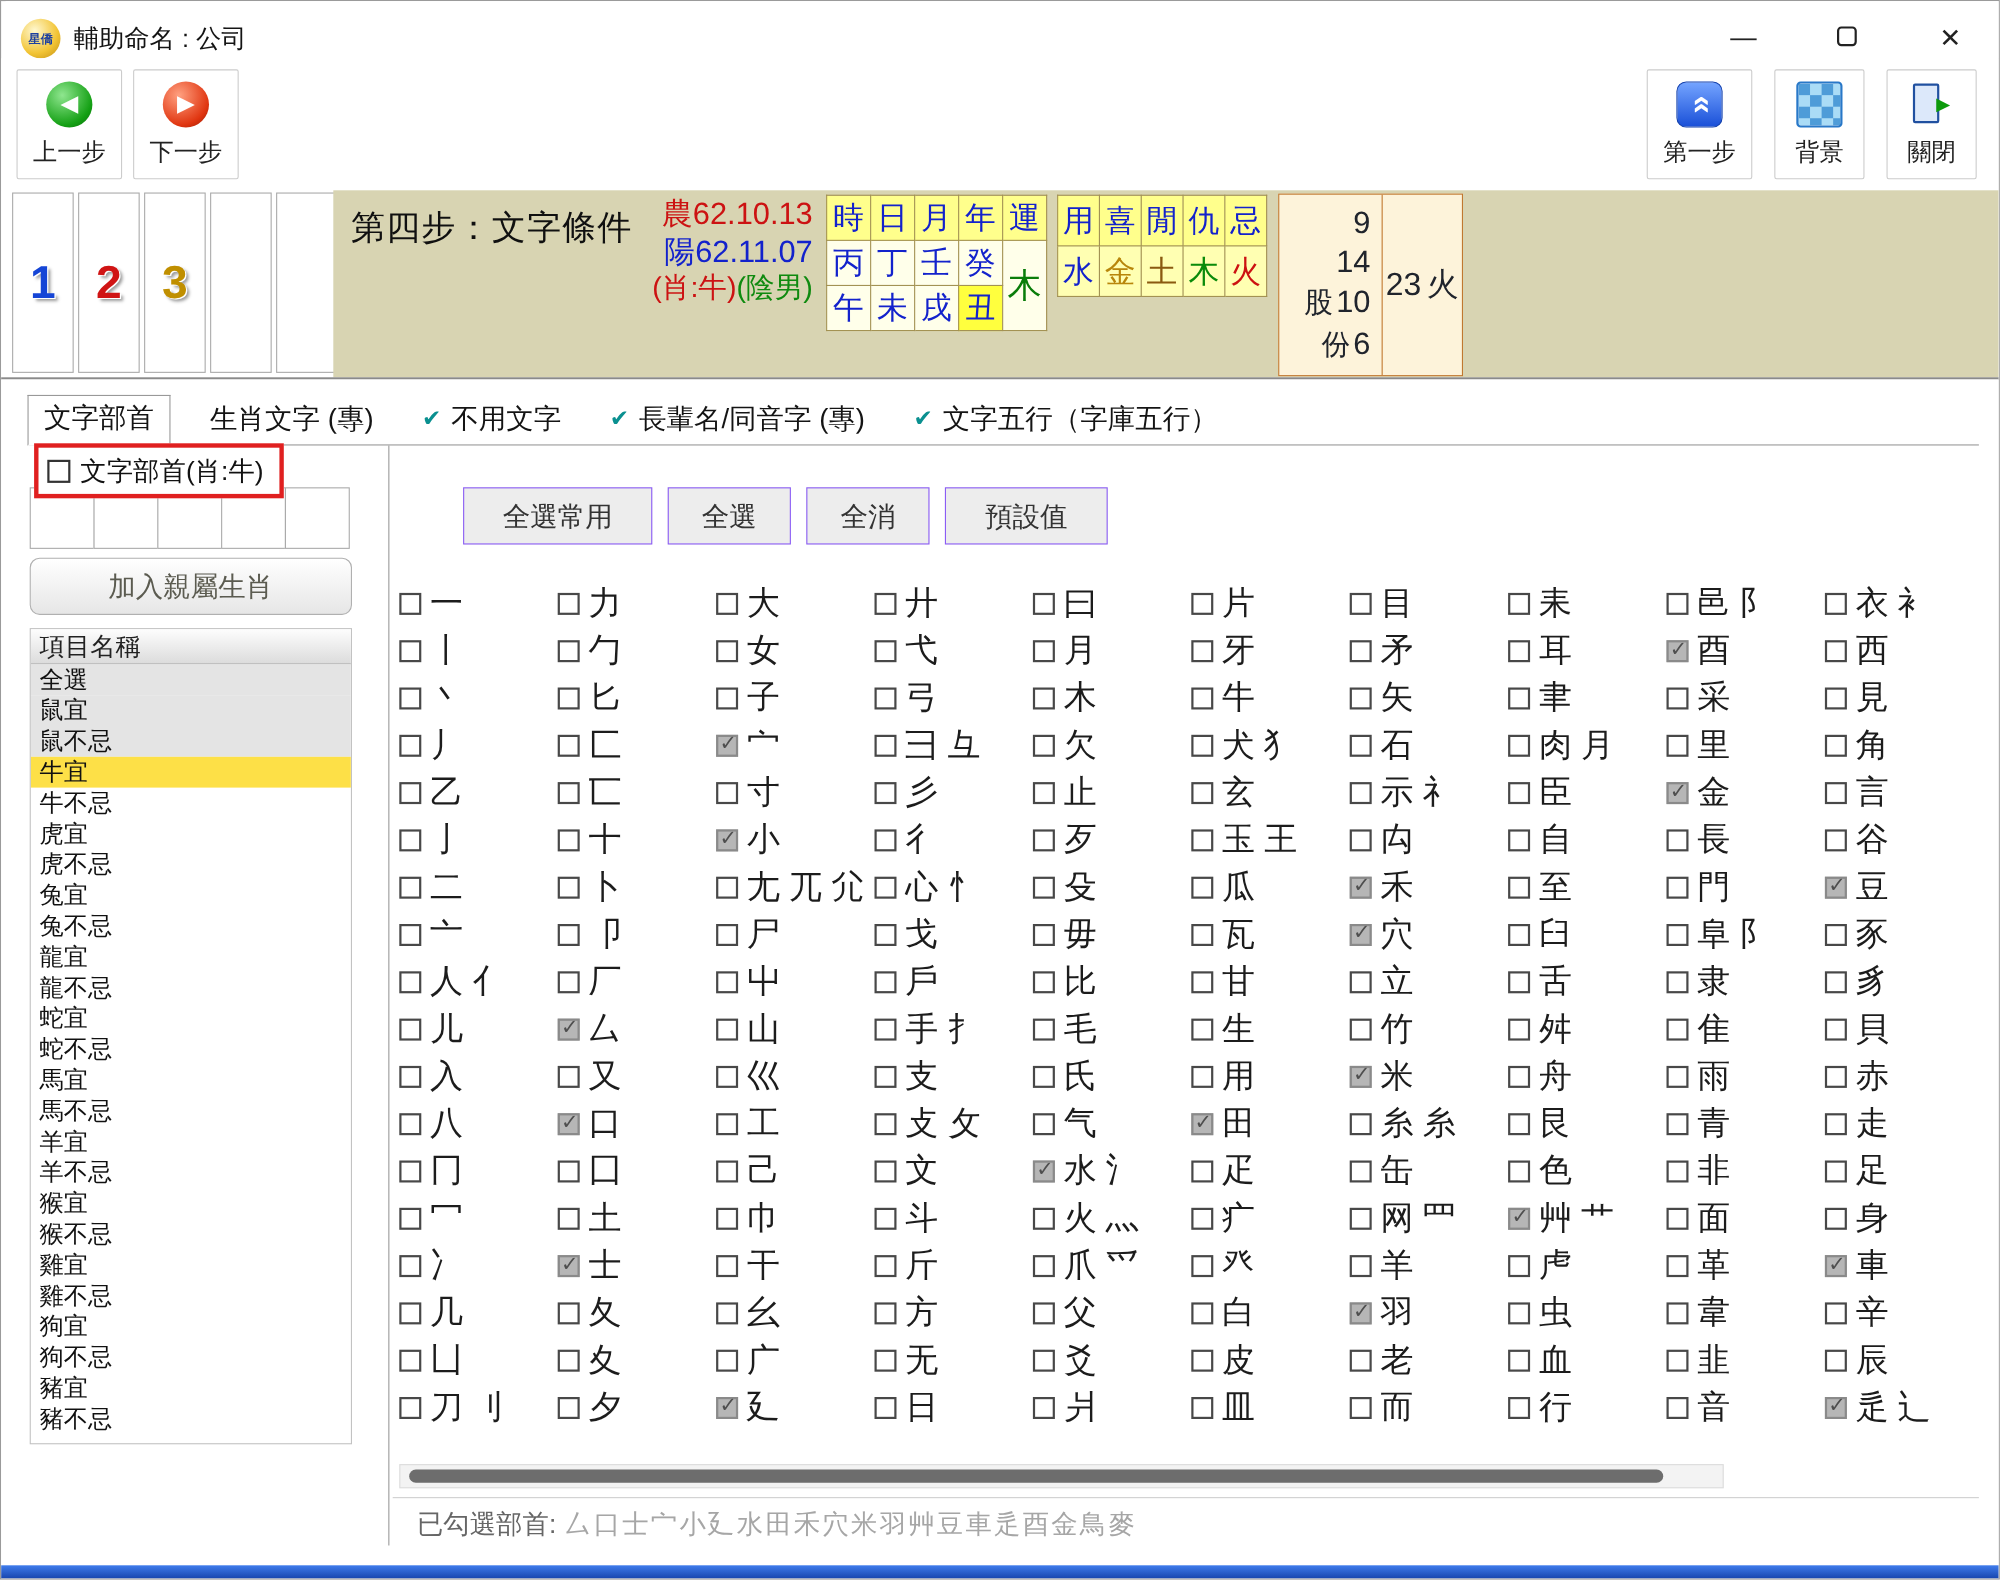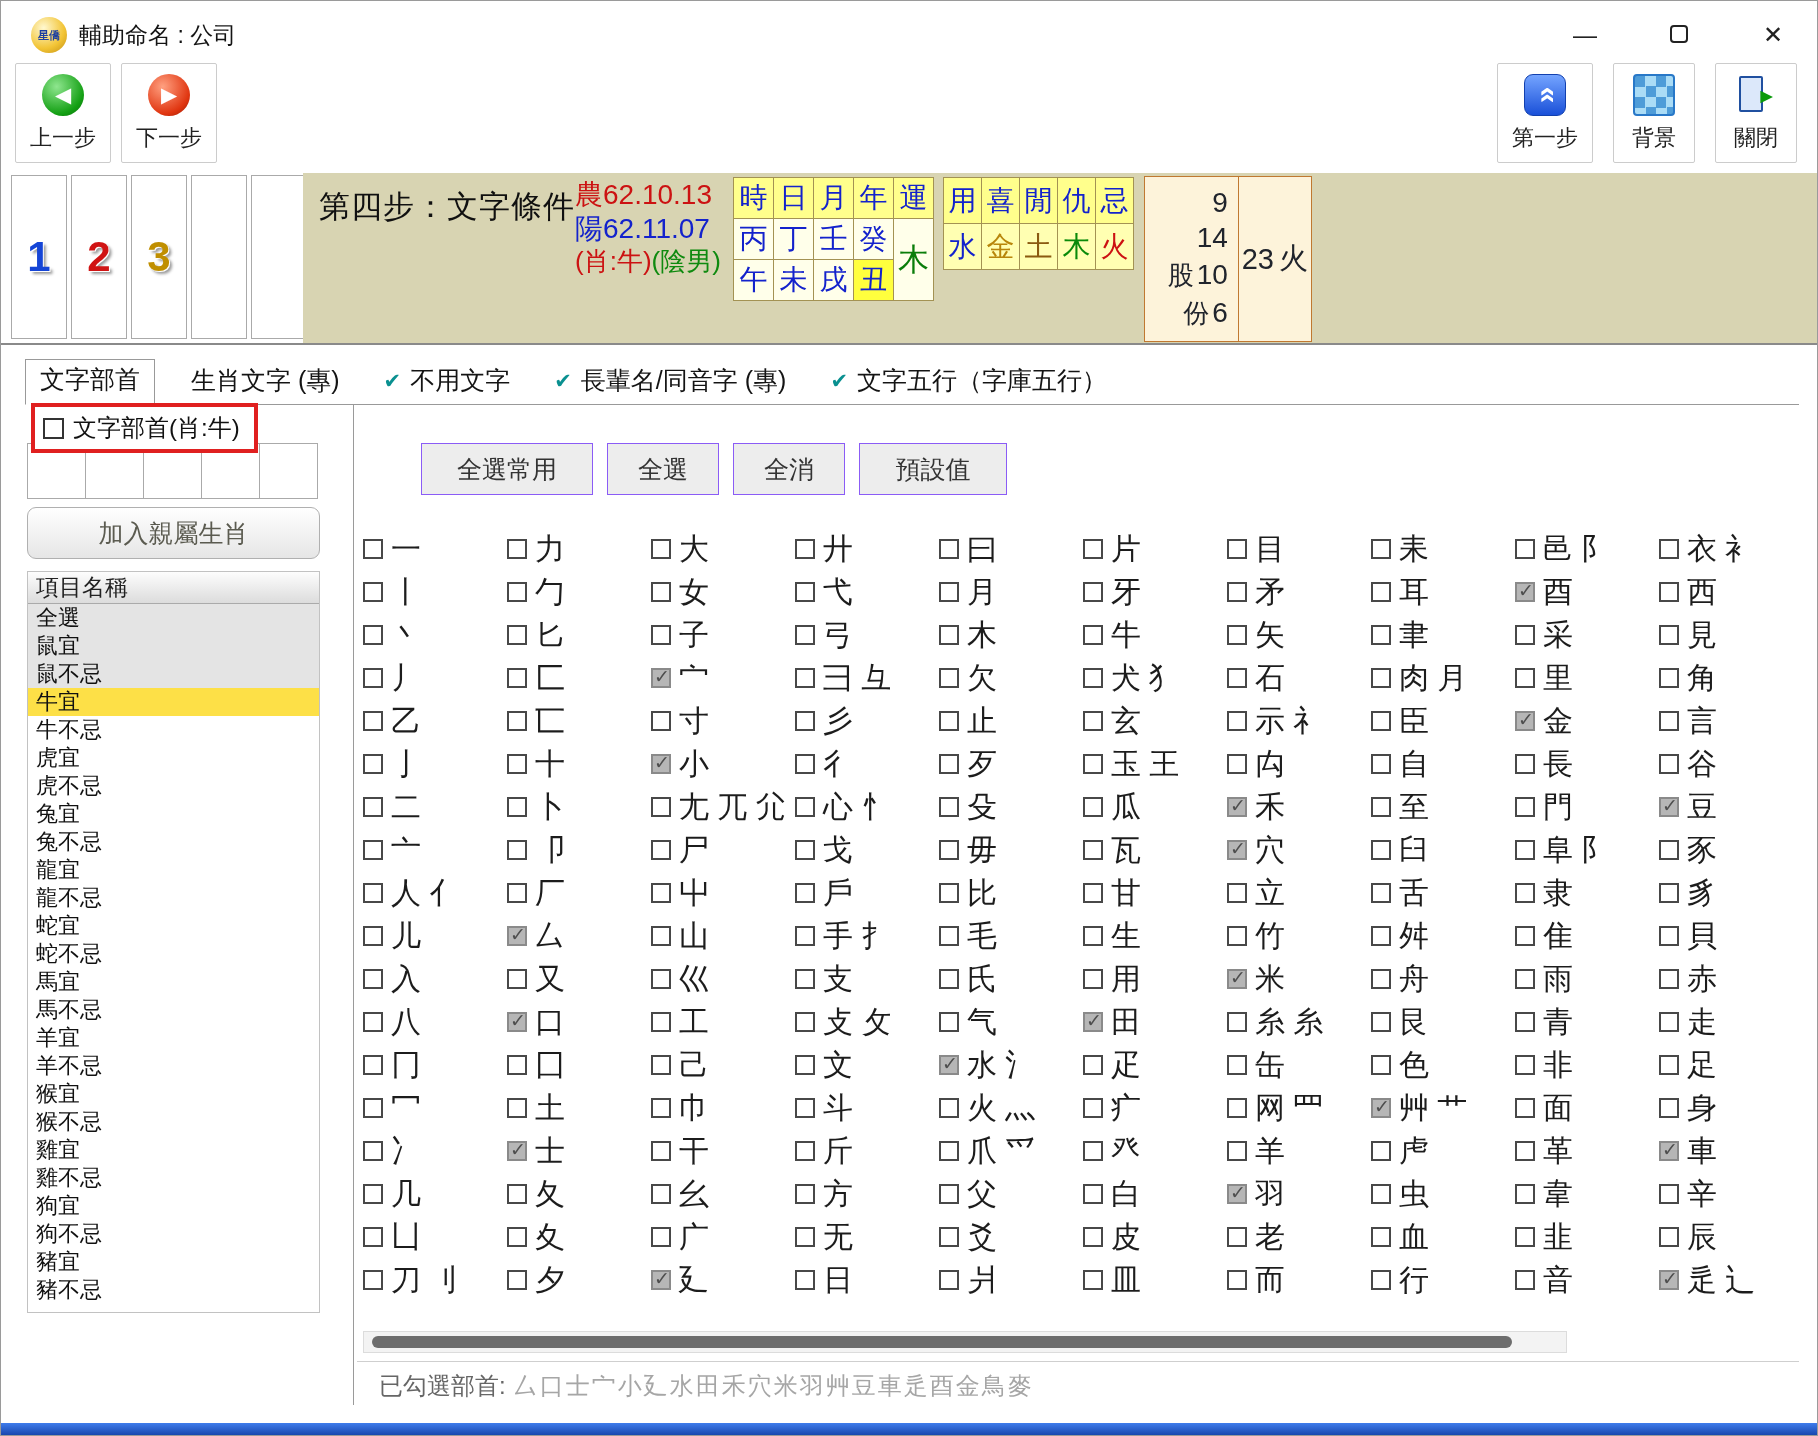--- a/index.html
+++ b/index.html
@@ -1,21 +1,21 @@
 <!DOCTYPE html>
 <html><head>
 <meta charset="utf-8">
 <style>
   *{margin:0;padding:0;box-sizing:border-box;}
   html,body{width:1818px;height:1436px;}
   body{font-family:"Liberation Sans","DejaVu Sans",sans-serif;background:#fff;}
   .window{position:relative;width:1818px;height:1436px;background:#fff;border:1px solid #9a9a9a;overflow:hidden;}
 
   
-  .titlebar{position:absolute;top:0;left:16px;right:0;height:52px;display:flex;align-items:center;padding:16px 30px 0 14px;background:#fff;}
+  .titlebar{position:absolute;top:0;left:4px;right:0;height:52px;display:flex;align-items:center;padding:16px 30px 0 14px;background:#fff;}
   .logo{width:36px;height:36px;border-radius:50%;background:radial-gradient(circle at 35% 30%,#fff8d0,#f2c435 60%,#c08c10);display:flex;align-items:center;justify-content:center;font-size:11px;font-weight:bold;color:#1c3fa0;flex:0 0 auto;}
   .title{margin-left:12px;font-size:23px;color:#141414;}
   .win-controls{margin-left:auto;display:flex;align-items:center;gap:66px;}
   .win-btn{font-size:24px;color:#222;min-width:28px;text-align:center;cursor:default;}
   .maxbox{display:inline-block;width:18px;height:18px;border:2px solid #222;border-radius:4px;}
 
   
   .toolbar{position:absolute;top:52px;left:0;right:0;height:120px;display:flex;align-items:center;padding:0 20px 0 14px;background:#fff;}
   .tbtn{width:96px;height:100px;border:1px solid #ccc;border-radius:2px;background:#fff;display:flex;flex-direction:column;align-items:center;justify-content:center;gap:7px;font-size:22px;color:#222;margin-right:10px;font-family:inherit;}
   .tbtn.right{margin-right:0;margin-left:20px;}
@@ -31,21 +31,21 @@
   .icon-door .door{position:absolute;left:4px;top:2px;width:24px;height:36px;border:2px solid #2050a0;background:#dce8fa;border-radius:2px;}
   .icon-door .arrow{position:absolute;right:0;top:10px;color:#0c9a0c;font-size:21px;font-weight:bold;}
 
   
   .header-row{position:absolute;top:172px;left:0;right:0;height:170px;background:#fff;}
   .slot-row{position:absolute;left:10px;top:2px;display:flex;gap:4px;}
   .slot{width:56px;height:164px;border:1px solid #aaa;background:#fff;display:flex;align-items:center;justify-content:center;}
   .digit{font-size:42px;font-weight:bold;text-shadow:1px 1px 0 #fff,3px 3px 3px rgba(0,0,0,.4);}
   .band{position:absolute;left:302px;top:0;right:0;height:170px;background:#d8d4b2;display:flex;align-items:flex-start;padding:3px 0 0 16px;}
   .step-title{font-size:31px;color:#101010;margin-top:10px;letter-spacing:1px;white-space:nowrap;}
-  .dates{display:flex;flex-direction:column;align-items:flex-start;line-height:1.22;margin-top:2px;white-space:nowrap;}
+  .dates{margin-left:18px;display:flex;flex-direction:column;align-items:flex-end;line-height:1.22;margin-top:2px;white-space:nowrap;}
   .lunar{color:#cc1212;font-size:28px;}
   .solar{color:#1322cc;font-size:28px;}
   .zg{font-size:26px;white-space:nowrap;}
   .zodiac{color:#cc1212;}
   .gender{color:#0f8a0f;}
   table.pillars{border-collapse:collapse;margin-left:12px;margin-top:1px;}
   table.pillars td{border:1px solid #a39253;width:40px;height:41px;text-align:center;font-size:28px;line-height:1;}
   table.pillars td.ph{background:#ffff8c;color:#1322cc;}
   table.pillars td.stem,table.pillars td.branch{background:#ffffea;color:#1322cc;}
   table.pillars td.branch.hl{background:#ffff3e;}

